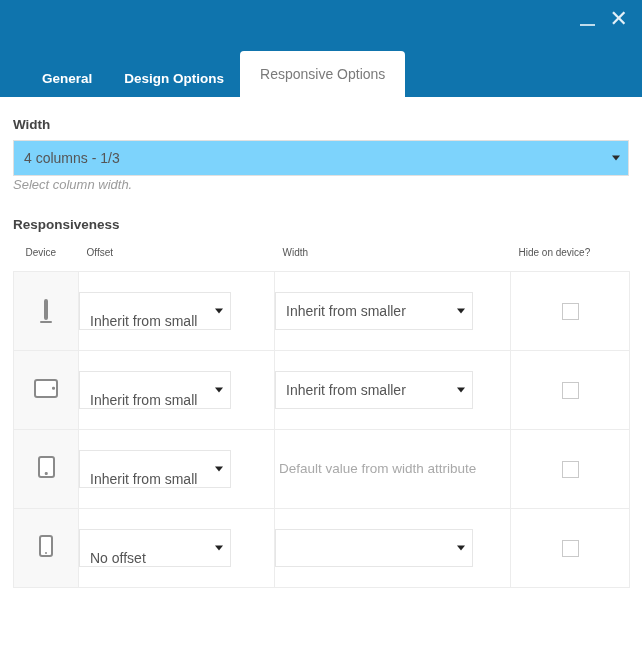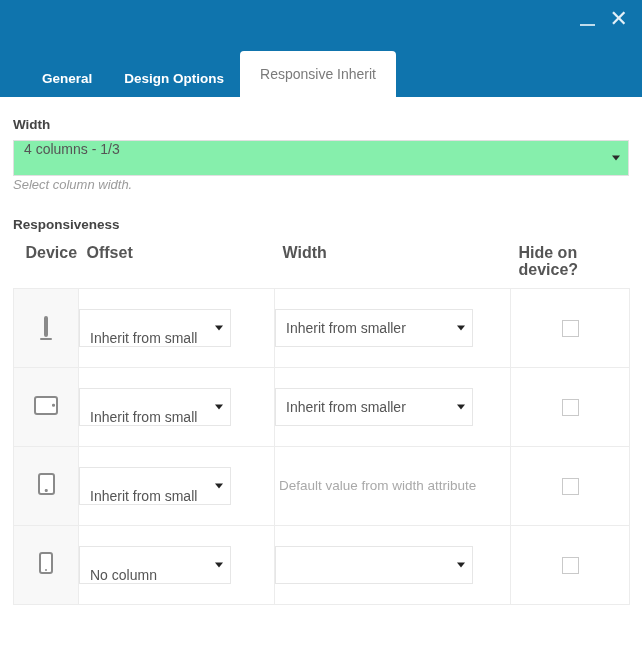--- a/index.html
+++ b/index.html
@@ -107,22 +107,23 @@
     font-size: 13.5px;
     color: #444444;
     font-weight: bold;
     margin-bottom: 8px;
   }
   .width-select {
     position: relative;
     width: 616px;
     height: 36px;
     border: 1px solid #e0e0e0;
-    background: #86efac;
+    background: #7dd3fc;
     display: flex;
+    align-items: center;
     padding: 0 10px;
     cursor: pointer;
   }
   .width-select .val {
     font-size: 14px;
     color: #555;
   }
   .caret {
     position: absolute;
     right: 8px;
@@ -148,23 +149,23 @@
   }
 
   
   .resp-table {
     margin-top: 12px;
     width: 616px;
     border-collapse: collapse;
     table-layout: fixed;
   }
   .resp-table thead th {
-    font-size: 16px;
+    font-size: 10px;
     color: #555555;
-    font-weight: bold;
+    font-weight: normal;
     text-align: left;
     padding: 0 0 10px 0;
     border: none;
     vertical-align: top;
     line-height: 17px;
   }
   .th-device { width: 65px; padding-left: 12px !important; }
   .th-offset { width: 196px; padding-left: 8px !important; }
   .th-width  { width: 236px; padding-left: 8px !important; }
   .th-hide   { width: 119px; padding-left: 8px !important; }
@@ -299,21 +300,21 @@
   <div class="modal-header">
 
     <div class="window-controls">
       <span class="win-btn win-min"></span>
       <span class="win-btn win-close">✕</span>
     </div>
 
     <div class="tabs">
       <div class="tab">General</div>
       <div class="tab">Design Options</div>
-      <div class="tab active">Responsive Inherit</div>
+      <div class="tab active">Responsive Options</div>
     </div>
   </div>
 
   <div class="modal-body">
 
     <div class="field-label">Width</div>
 
     <div class="width-select">
       <span class="val">4 columns - 1/3</span>
       <span class="caret"></span>
@@ -401,21 +402,21 @@
         </tr>
 
         <tr>
           <td class="cell-device">
             <span class="dev-icon icon-mobile">
               <span class="dot"></span>
             </span>
           </td>
           <td class="cell-offset">
             <div class="mini-select offset">
-              <span class="val">No column</span>
+              <span class="val">No offset</span>
               <span class="caret"></span>
             </div>
           </td>
           <td class="cell-width">
             <div class="mini-select width">
               <span class="val"></span>
               <span class="caret"></span>
             </div>
           </td>
           <td class="cell-hide">

